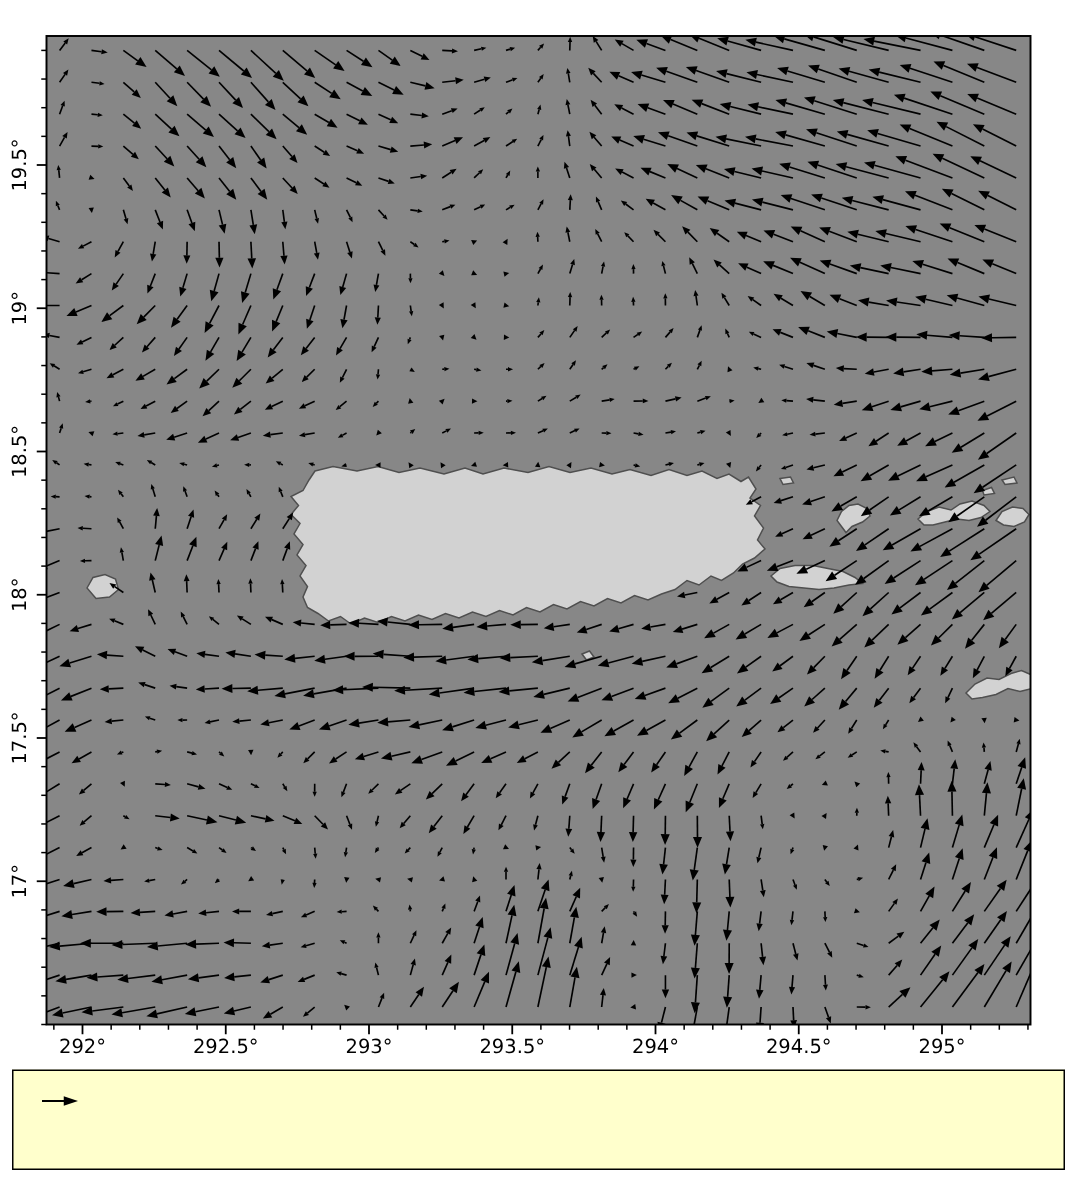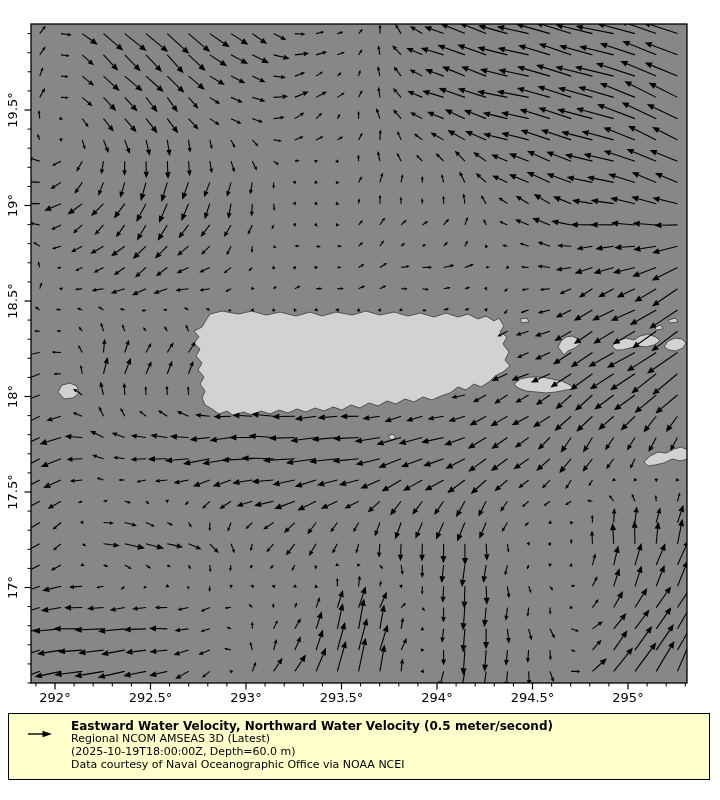--- a/index.html
+++ b/index.html
@@ -1876,20 +1876,14 @@
         <text x="17" y="205.5" text-anchor="middle" transform="rotate(-90 17 205.5)">19°</text>
         <text x="17" y="110" text-anchor="middle" transform="rotate(-90 17 110)">19.5°</text>
       </g>
     </svg>
 
   <div class="legend" style="background: rgb(255, 255, 204); border-color: rgb(0, 0, 0);">
     <svg class="key-arrow" width="30" height="10">
       <line x1="1" y1="5" x2="17" y2="5" stroke="#000" stroke-width="1.4"></line>
       <polygon points="25,5 15.5,1.8 15.5,8.2" fill="#000"></polygon>
     </svg>
-    <div class="legend-text">
-      <div class="l1">Eastward Water Velocity, Northward Water Velocity (0.5 meter/second)</div>
-      <div class="ln">Regional NCOM AMSEAS 3D (Latest)</div>
-      <div class="ln">(2025-10-19T18:00:00Z, Depth=60.0 m)</div>
-      <div class="ln">Data courtesy of Naval Oceanographic Office via NOAA NCEI</div>
-    </div>
   </div>
 </div>
 
 </body></html>

